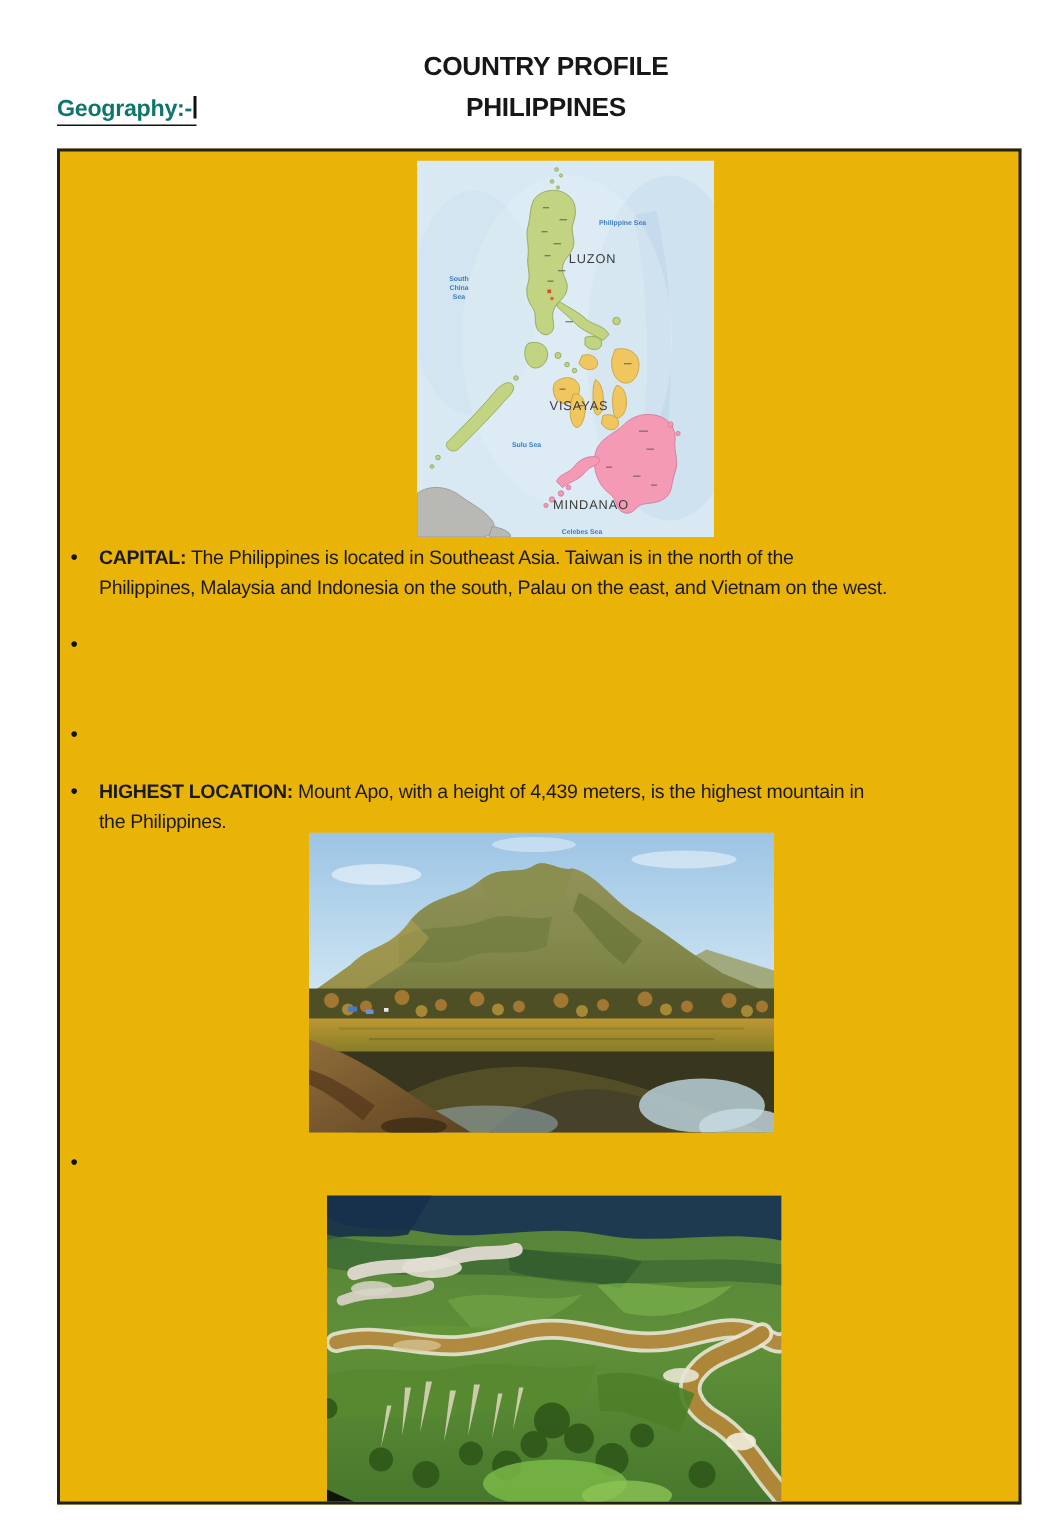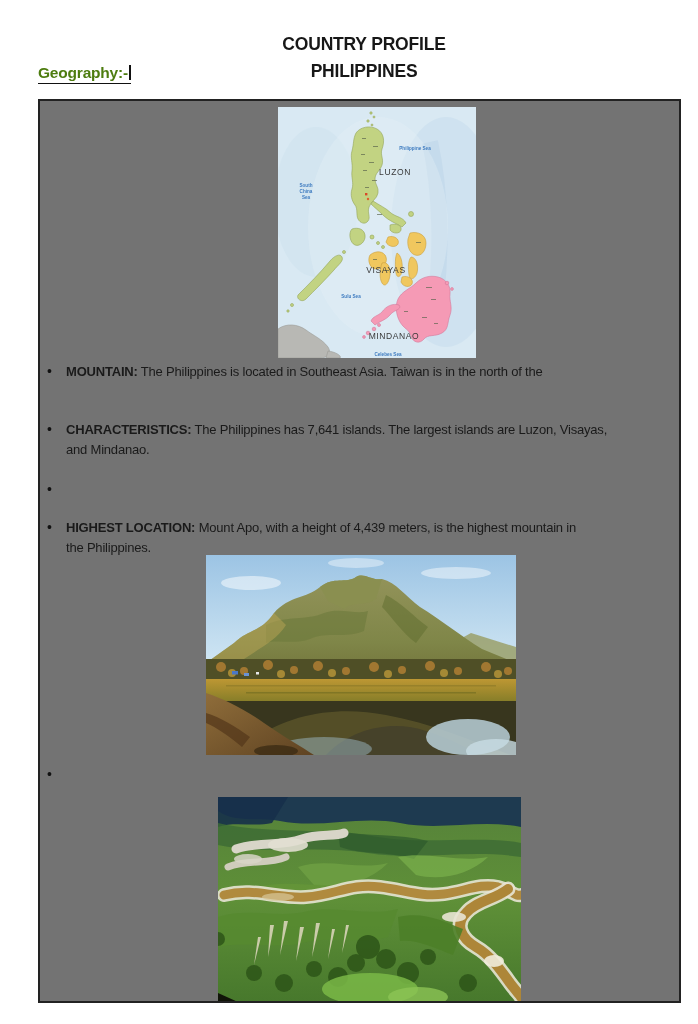--- a/index.html
+++ b/index.html
@@ -5,26 +5,26 @@
   * { margin:0; padding:0; box-sizing:border-box; }
   html,body { width:698px; height:1024px; background:#ffffff; overflow:hidden;
     font-family:"Liberation Sans", sans-serif; color:#1c1c1c; }
   .page { position:relative; width:698px; height:1024px; background:#fff; }
 
   .title-block { position:absolute; top:31px; left:0; width:698px; text-align:center;margin-left:15px; }
   .title-line { font-size:17.5px; font-weight:600; line-height:27px; letter-spacing:-0.2px; color:#171717; }
 
   .heading-wrap { position:absolute; left:38px; top:64px; }
   .heading { display:inline-block; font-size:15.5px; font-weight:700; letter-spacing:-0.2px;
-    color:#4d7c0f; border-bottom:1.7px solid #111; padding-bottom:1px; }
+    color:#0f766e; border-bottom:1.7px solid #111; padding-bottom:1px; }
   .cursor { display:inline-block; width:2px; height:15px; background:#111;
     vertical-align:-2px; margin-left:1px; }
 
   .content-box { position:absolute; left:38px; top:99px; width:643px; height:904px;
-    border:2px solid #222; background:#737373; overflow:hidden; }
+    border:2px solid #222; background:#eab308; overflow:hidden; }
 
   .map-fig { position:absolute; left:238px; top:6px; width:198px; height:251px; }
   .mountain-fig { position:absolute; left:166px; top:454px; width:310px; height:200px; }
   .river-fig { position:absolute; left:178px; top:696px; width:303px; height:205px; }
   .fig svg { display:block; width:100%; height:100%; }
 
   .bullet { position:absolute; left:7px; width:625px; display:flex; }
   .bullet .dot { width:19px; font-size:14px; line-height:19px; color:#111; flex:0 0 19px; text-align:left; }
   .bullet .btext { font-size:13px; line-height:19.5px; letter-spacing:-0.2px; color:#1a1a1a; white-space:nowrap; }
   .bullet .blabel { font-weight:700; }
@@ -131,25 +131,24 @@
 
         <text class="map-sea-label" x="137" y="43" text-anchor="middle" fill="#3f7cc0">Philippine Sea</text>
         <text class="map-sea-label" x="28" y="80" text-anchor="middle" fill="#3f7cc0"><tspan x="28" dy="0">South</tspan><tspan x="28" dy="6">China</tspan><tspan x="28" dy="6">Sea</tspan></text>
         <text class="map-sea-label" x="73" y="191" text-anchor="middle" fill="#3f7cc0">Sulu Sea</text>
         <text class="map-sea-label" x="110" y="249" text-anchor="middle" fill="#3f7cc0">Celebes Sea</text>
       </svg>
     </div>
 
     <div class="bullet b0">
       <span class="dot">•</span>
-      <div class="btext"><span class="blabel">MOUNTAIN:</span> <span>The Philippines is located in Southeast Asia. Taiwan is in the north of the</span><br></div>
+      <div class="btext"><span class="blabel">CAPITAL:</span> <span>The Philippines is located in Southeast Asia. Taiwan is in the north of the</span><br><span>Philippines, Malaysia and Indonesia on the south, Palau on the east, and Vietnam on the west.</span></div>
     </div>
     <div class="bullet b1">
       <span class="dot">•</span>
-      <div class="btext"><span class="blabel">CHARACTERISTICS:</span> <span>The Philippines has 7,641 islands. The largest islands are Luzon, Visayas,</span><br><span>and Mindanao.</span></div>
     </div>
     <div class="bullet b2">
       <span class="dot">•</span>
     </div>
     <div class="bullet b3">
       <span class="dot">•</span>
       <div class="btext"><span class="blabel">HIGHEST LOCATION:</span> <span>Mount Apo, with a height of 4,439 meters, is the highest mountain in</span><br><span>the Philippines.</span></div>
     </div>
 
     <div class="fig mountain-fig">

